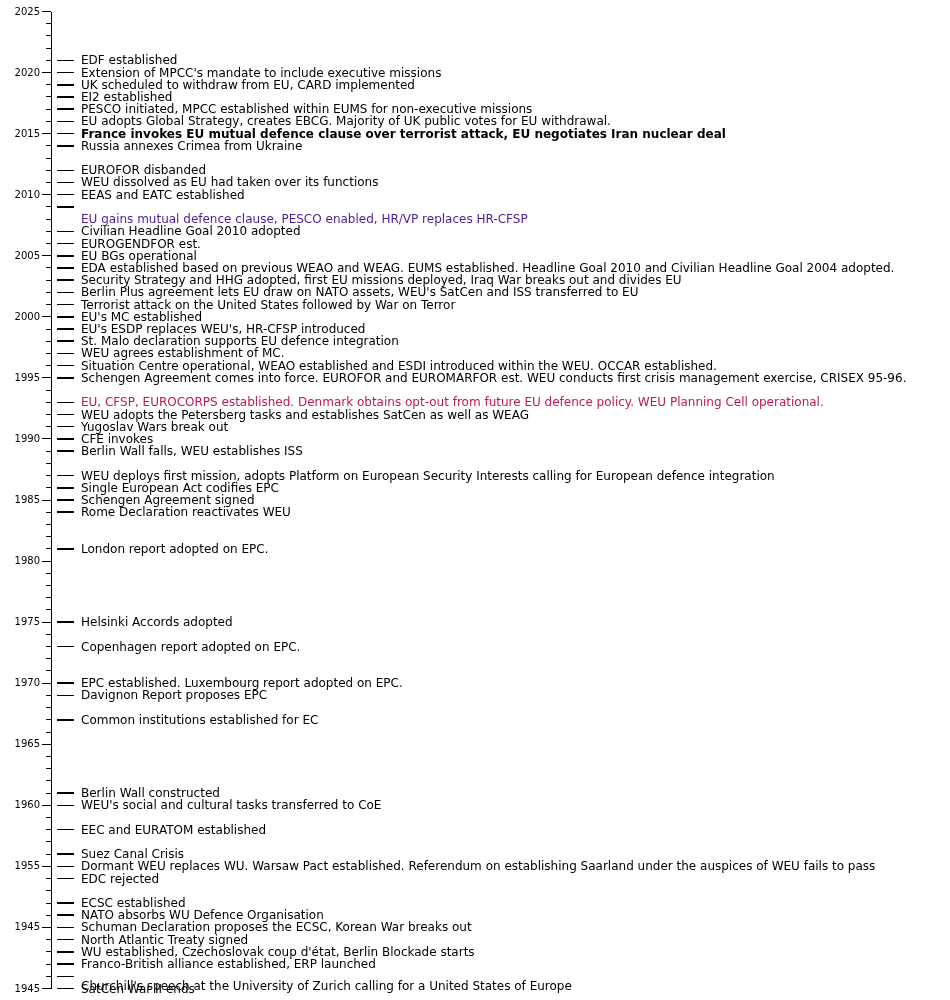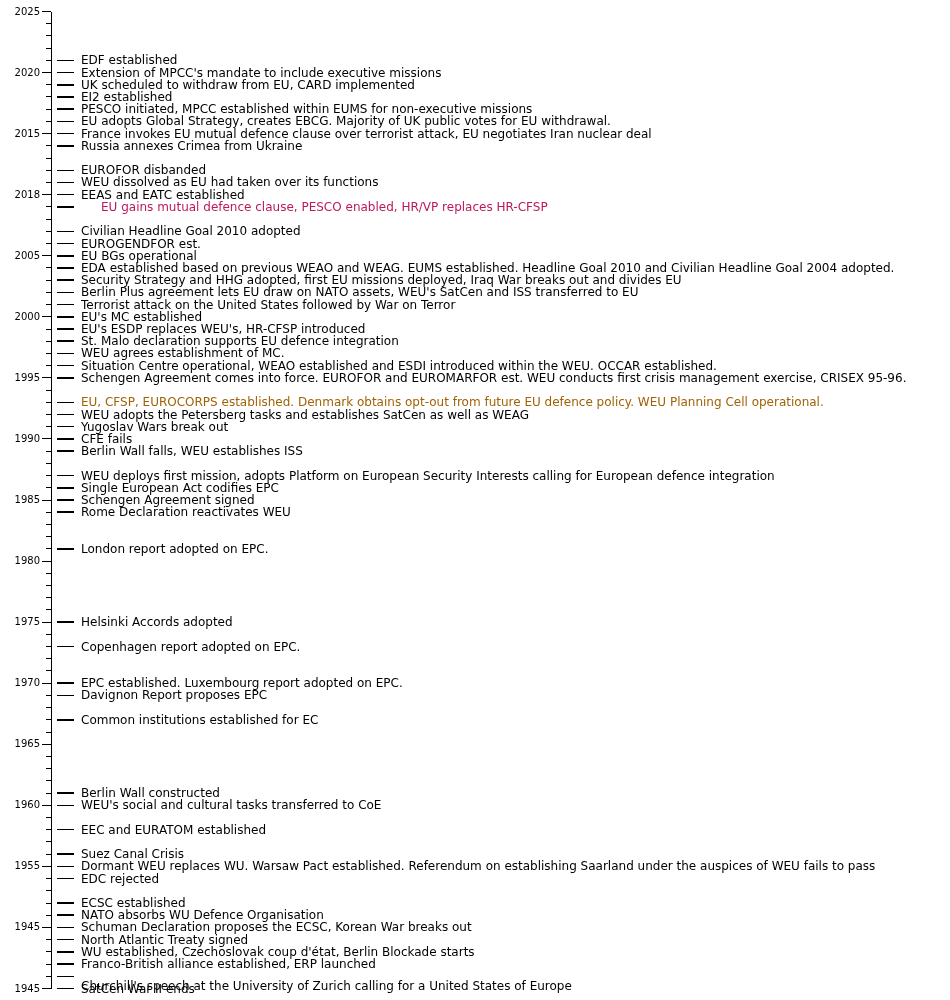--- a/index.html
+++ b/index.html
@@ -112,21 +112,21 @@
       <div class="tick" style="left: 46px; width: 5px; top: 291.887px; background: rgb(0, 0, 0);"></div>
       <div class="tick" style="left: 46px; width: 5px; top: 279.675px; background: rgb(0, 0, 0);"></div>
       <div class="tick" style="left: 46px; width: 5px; top: 267.462px; background: rgb(0, 0, 0);"></div>
       <div class="tick" style="left: 42px; width: 9px; top: 255.25px; background: rgb(0, 0, 0);"></div>
       <div class="year-label" style="top: 248.75px; color: rgb(0, 0, 0);">2005</div>
       <div class="tick" style="left: 46px; width: 5px; top: 243.037px; background: rgb(0, 0, 0);"></div>
       <div class="tick" style="left: 46px; width: 5px; top: 230.825px; background: rgb(0, 0, 0);"></div>
       <div class="tick" style="left: 46px; width: 5px; top: 218.613px; background: rgb(0, 0, 0);"></div>
       <div class="tick" style="left: 46px; width: 5px; top: 206.4px; background: rgb(0, 0, 0);"></div>
       <div class="tick" style="left: 42px; width: 9px; top: 194.188px; background: rgb(0, 0, 0);"></div>
-      <div class="year-label" style="top: 187.688px; color: rgb(0, 0, 0);">2018</div>
+      <div class="year-label" style="top: 187.688px; color: rgb(0, 0, 0);">2010</div>
       <div class="tick" style="left: 46px; width: 5px; top: 181.975px; background: rgb(0, 0, 0);"></div>
       <div class="tick" style="left: 46px; width: 5px; top: 169.762px; background: rgb(0, 0, 0);"></div>
       <div class="tick" style="left: 46px; width: 5px; top: 157.55px; background: rgb(0, 0, 0);"></div>
       <div class="tick" style="left: 46px; width: 5px; top: 145.338px; background: rgb(0, 0, 0);"></div>
       <div class="tick" style="left: 42px; width: 9px; top: 133.125px; background: rgb(0, 0, 0);"></div>
       <div class="year-label" style="top: 126.625px; color: rgb(0, 0, 0);">2015</div>
       <div class="tick" style="left: 46px; width: 5px; top: 120.912px; background: rgb(0, 0, 0);"></div>
       <div class="tick" style="left: 46px; width: 5px; top: 108.7px; background: rgb(0, 0, 0);"></div>
       <div class="tick" style="left: 46px; width: 5px; top: 96.4875px; background: rgb(0, 0, 0);"></div>
       <div class="tick" style="left: 46px; width: 5px; top: 84.275px; background: rgb(0, 0, 0);"></div>
@@ -146,31 +146,31 @@
       <div class="event-label" style="top: 65.5625px; color: rgb(0, 0, 0);">Extension of MPCC's mandate to include executive missions</div>
       <div class="event-dash" style="top: 84.025px; background: rgb(0, 0, 0);"></div>
       <div class="event-label" style="top: 77.775px; color: rgb(0, 0, 0);">UK scheduled to withdraw from EU, CARD implemented</div>
       <div class="event-dash" style="top: 96.2375px; background: rgb(0, 0, 0);"></div>
       <div class="event-label" style="top: 89.9875px; color: rgb(0, 0, 0);">EI2 established</div>
       <div class="event-dash" style="top: 108.45px; background: rgb(0, 0, 0);"></div>
       <div class="event-label" style="top: 102.2px; color: rgb(0, 0, 0);">PESCO initiated, MPCC established within EUMS for non-executive missions</div>
       <div class="event-dash" style="top: 120.662px; background: rgb(0, 0, 0);"></div>
       <div class="event-label" style="top: 114.412px; color: rgb(0, 0, 0);">EU adopts Global Strategy, creates EBCG. Majority of UK public votes for EU withdrawal.</div>
       <div class="event-dash" style="top: 132.875px; background: rgb(0, 0, 0);"></div>
-      <div class="event-label" style="top: 126.625px; color: rgb(0, 0, 0);">France invokes EU mutual defence clause over terrorist attack, EU negotiates Iran nuclear deal</div>
+      <div class="event-label" style="top: 126.625px; color: rgb(0, 0, 0); font-weight: bold;">France invokes EU mutual defence clause over terrorist attack, EU negotiates Iran nuclear deal</div>
       <div class="event-dash" style="top: 145.088px; background: rgb(0, 0, 0);"></div>
       <div class="event-label" style="top: 138.838px; color: rgb(0, 0, 0);">Russia annexes Crimea from Ukraine</div>
       <div class="event-dash" style="top: 169.512px; background: rgb(0, 0, 0);"></div>
       <div class="event-label" style="top: 163.262px; color: rgb(0, 0, 0);">EUROFOR disbanded</div>
       <div class="event-dash" style="top: 181.725px; background: rgb(0, 0, 0);"></div>
       <div class="event-label" style="top: 175.475px; color: rgb(0, 0, 0);">WEU dissolved as EU had taken over its functions</div>
       <div class="event-dash" style="top: 193.938px; background: rgb(0, 0, 0);"></div>
       <div class="event-label" style="top: 187.688px; color: rgb(0, 0, 0);">EEAS and EATC established</div>
       <div class="event-dash" style="top: 206.15px; background: rgb(0, 0, 0);"></div>
-      <div class="event-label" style="top: 200px; color: #be185d; margin-left: 20px;">EU gains mutual defence clause, PESCO enabled, HR/VP replaces HR-CFSP</div>
+      <div class="event-label" style="top: 212px; color: #4c1d95;">EU gains mutual defence clause, PESCO enabled, HR/VP replaces HR-CFSP</div>
       <div class="event-dash" style="top: 230.575px; background: rgb(0, 0, 0);"></div>
       <div class="event-label" style="top: 224.325px; color: rgb(0, 0, 0);">Civilian Headline Goal 2010 adopted</div>
       <div class="event-dash" style="top: 242.787px; background: rgb(0, 0, 0);"></div>
       <div class="event-label" style="top: 236.537px; color: rgb(0, 0, 0);">EUROGENDFOR est.</div>
       <div class="event-dash" style="top: 255px; background: rgb(0, 0, 0);"></div>
       <div class="event-label" style="top: 248.75px; color: rgb(0, 0, 0);">EU BGs operational</div>
       <div class="event-dash" style="top: 267.212px; background: rgb(0, 0, 0);"></div>
       <div class="event-label" style="top: 260.962px; color: rgb(0, 0, 0);">EDA established based on previous WEAO and WEAG. EUMS established. Headline Goal 2010 and Civilian Headline Goal 2004 adopted.</div>
       <div class="event-dash" style="top: 279.425px; background: rgb(0, 0, 0);"></div>
       <div class="event-label" style="top: 273.175px; color: rgb(0, 0, 0);">Security Strategy and HHG adopted, first EU missions deployed, Iraq War breaks out and divides EU</div>
@@ -184,27 +184,27 @@
       <div class="event-label" style="top: 322.025px; color: rgb(0, 0, 0);">EU's ESDP replaces WEU's, HR-CFSP introduced</div>
       <div class="event-dash" style="top: 340.488px; background: rgb(0, 0, 0);"></div>
       <div class="event-label" style="top: 334.238px; color: rgb(0, 0, 0);">St. Malo declaration supports EU defence integration</div>
       <div class="event-dash" style="top: 352.7px; background: rgb(0, 0, 0);"></div>
       <div class="event-label" style="top: 346.45px; color: rgb(0, 0, 0);">WEU agrees establishment of MC.</div>
       <div class="event-dash" style="top: 364.913px; background: rgb(0, 0, 0);"></div>
       <div class="event-label" style="top: 358.663px; color: rgb(0, 0, 0);">Situation Centre operational, WEAO established and ESDI introduced within the WEU. OCCAR established.</div>
       <div class="event-dash" style="top: 377.125px; background: rgb(0, 0, 0);"></div>
       <div class="event-label" style="top: 370.875px; color: rgb(0, 0, 0);">Schengen Agreement comes into force. EUROFOR and EUROMARFOR est. WEU conducts first crisis management exercise, CRISEX 95-96.</div>
       <div class="event-dash" style="top: 401.55px; background: rgb(0, 0, 0);"></div>
-      <div class="event-label" style="top: 395.3px; color: #a16207;">EU, CFSP, EUROCORPS established. Denmark obtains opt-out from future EU defence policy. WEU Planning Cell operational.</div>
+      <div class="event-label" style="top: 395.3px; color: #be185d;">EU, CFSP, EUROCORPS established. Denmark obtains opt-out from future EU defence policy. WEU Planning Cell operational.</div>
       <div class="event-dash" style="top: 413.762px; background: rgb(0, 0, 0);"></div>
       <div class="event-label" style="top: 407.512px; color: rgb(0, 0, 0);">WEU adopts the Petersberg tasks and establishes SatCen as well as WEAG</div>
       <div class="event-dash" style="top: 425.975px; background: rgb(0, 0, 0);"></div>
       <div class="event-label" style="top: 419.725px; color: rgb(0, 0, 0);">Yugoslav Wars break out</div>
       <div class="event-dash" style="top: 438.188px; background: rgb(0, 0, 0);"></div>
-      <div class="event-label" style="top: 431.938px; color: rgb(0, 0, 0);">CFE fails</div>
+      <div class="event-label" style="top: 431.938px; color: rgb(0, 0, 0);">CFE invokes</div>
       <div class="event-dash" style="top: 450.4px; background: rgb(0, 0, 0);"></div>
       <div class="event-label" style="top: 444.15px; color: rgb(0, 0, 0);">Berlin Wall falls, WEU establishes ISS</div>
       <div class="event-dash" style="top: 474.825px; background: rgb(0, 0, 0);"></div>
       <div class="event-label" style="top: 468.575px; color: rgb(0, 0, 0);">WEU deploys first mission, adopts Platform on European Security Interests calling for European defence integration</div>
       <div class="event-dash" style="top: 487.038px; background: rgb(0, 0, 0);"></div>
       <div class="event-label" style="top: 480.788px; color: rgb(0, 0, 0);">Single European Act codifies EPC</div>
       <div class="event-dash" style="top: 499.25px; background: rgb(0, 0, 0);"></div>
       <div class="event-label" style="top: 493px; color: rgb(0, 0, 0);">Schengen Agreement signed</div>
       <div class="event-dash" style="top: 511.462px; background: rgb(0, 0, 0);"></div>
       <div class="event-label" style="top: 505.212px; color: rgb(0, 0, 0);">Rome Declaration reactivates WEU</div>

